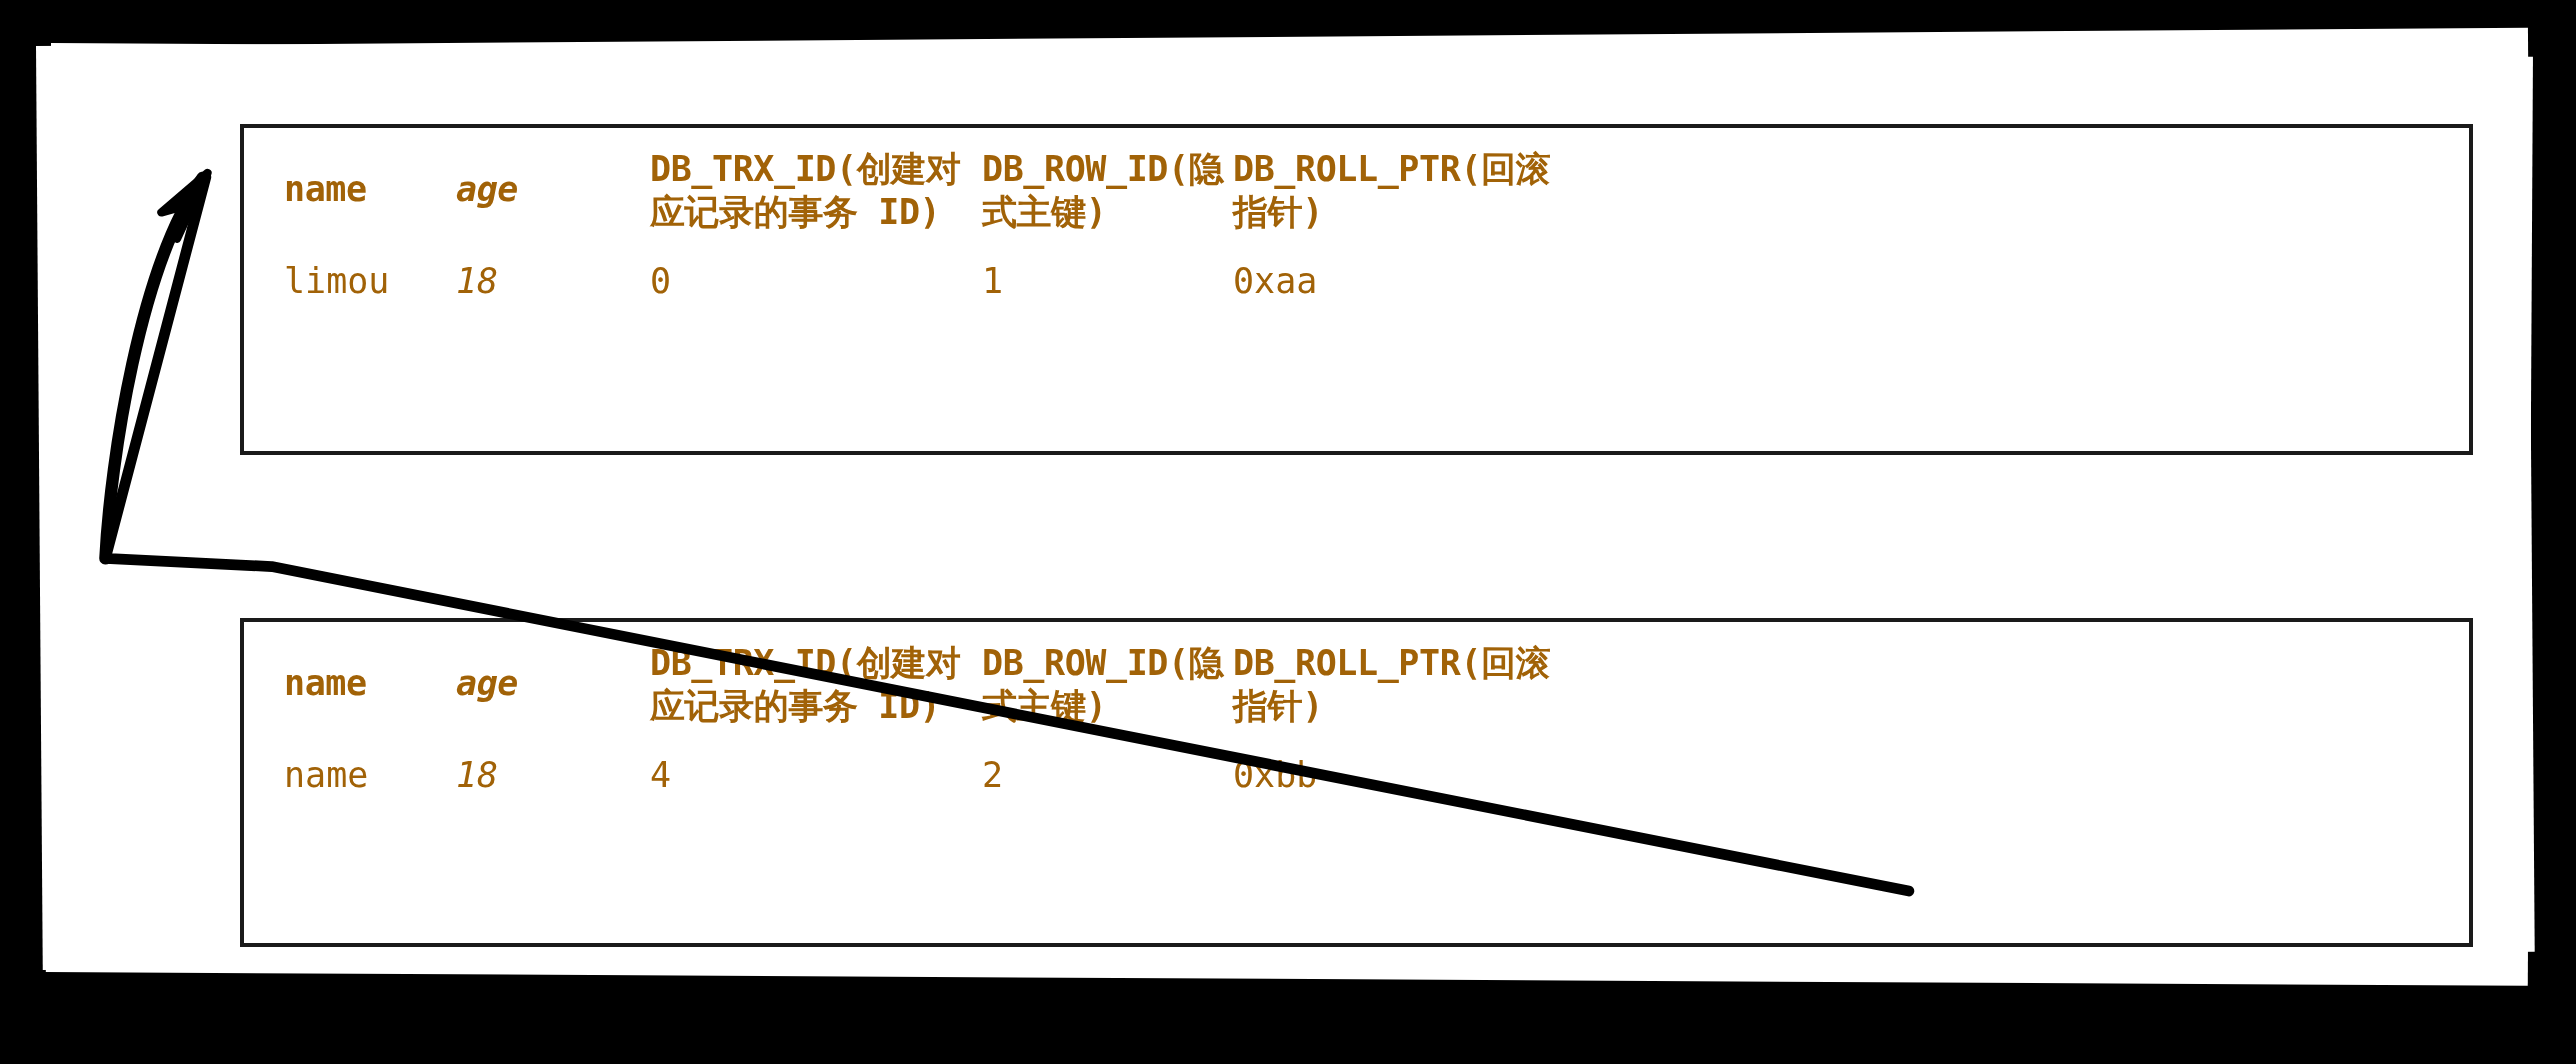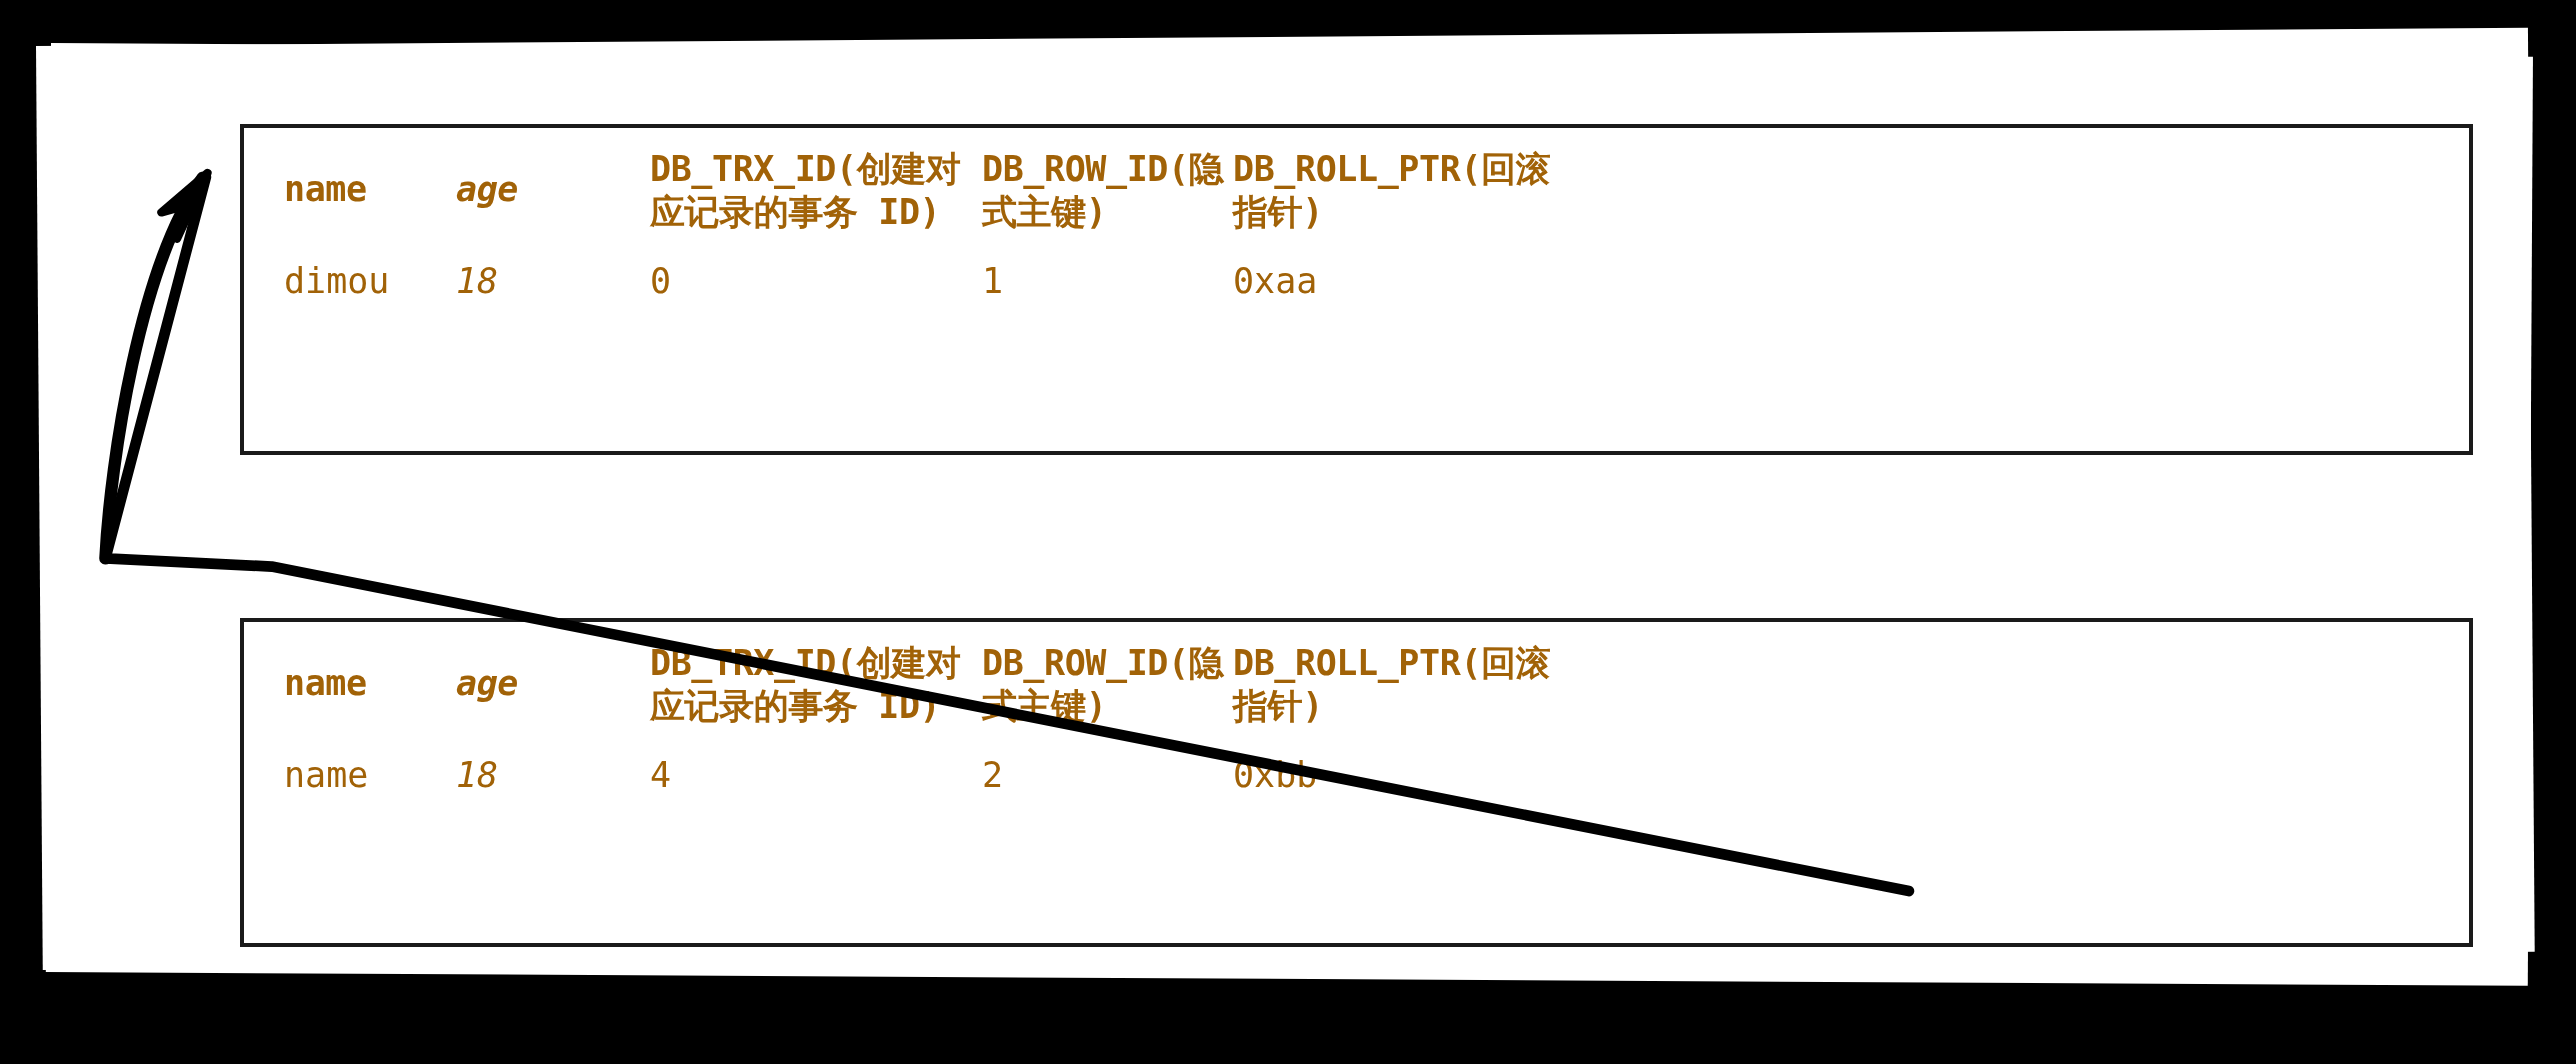--- a/index.html
+++ b/index.html
@@ -121,21 +121,21 @@
 
     <div class="row">
       <div class="cell header-cell col-name hdr-single">name</div>
       <div class="cell header-cell col-age hdr-single">age</div>
       <div class="cell header-cell col-trx hdr-multi">DB_TRX_ID(创建对应记录的事务 ID)</div>
       <div class="cell header-cell col-row hdr-multi">DB_ROW_ID(隐式主键)</div>
       <div class="cell header-cell col-ptr hdr-multi">DB_ROLL_PTR(回滚指针)</div>
     </div>
 
     <div class="row">
-      <div class="cell value-cell col-name val-row">dimou</div>
+      <div class="cell value-cell col-name val-row">limou</div>
       <div class="cell value-cell col-age val-row">18</div>
       <div class="cell value-cell col-trx val-row">0</div>
       <div class="cell value-cell col-row val-row">1</div>
       <div class="cell value-cell col-ptr val-row">0xaa</div>
     </div>
 
   </div>
 
   <div class="record-box" id="record-box-old">
 

